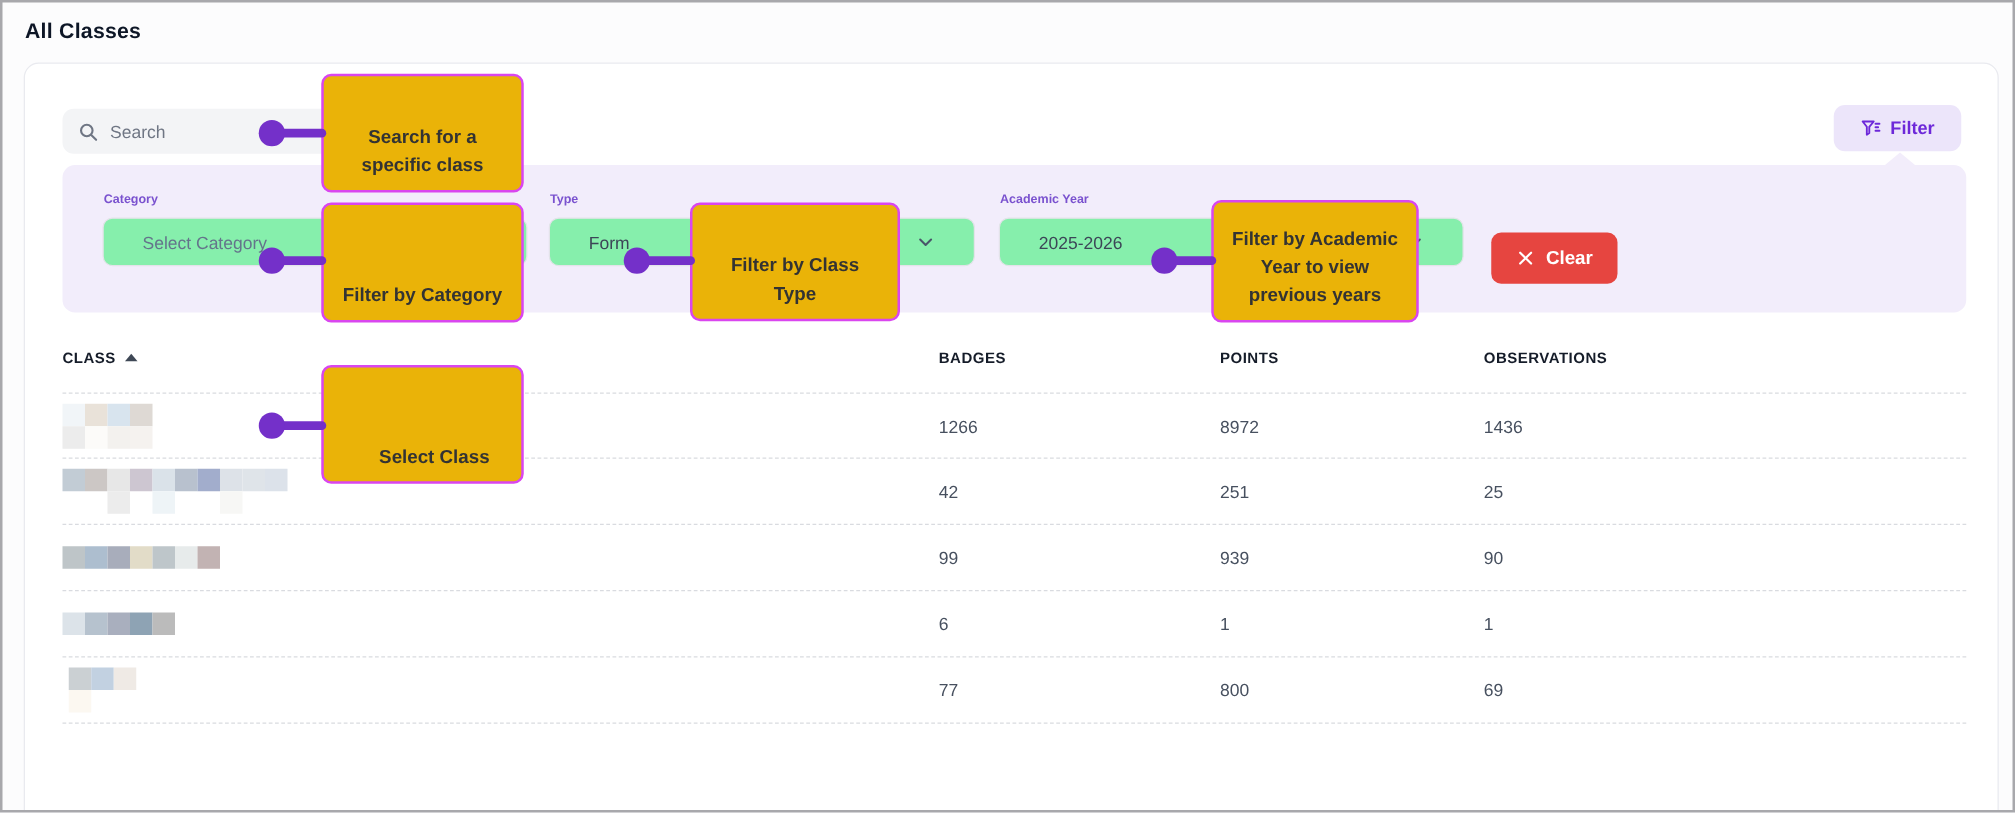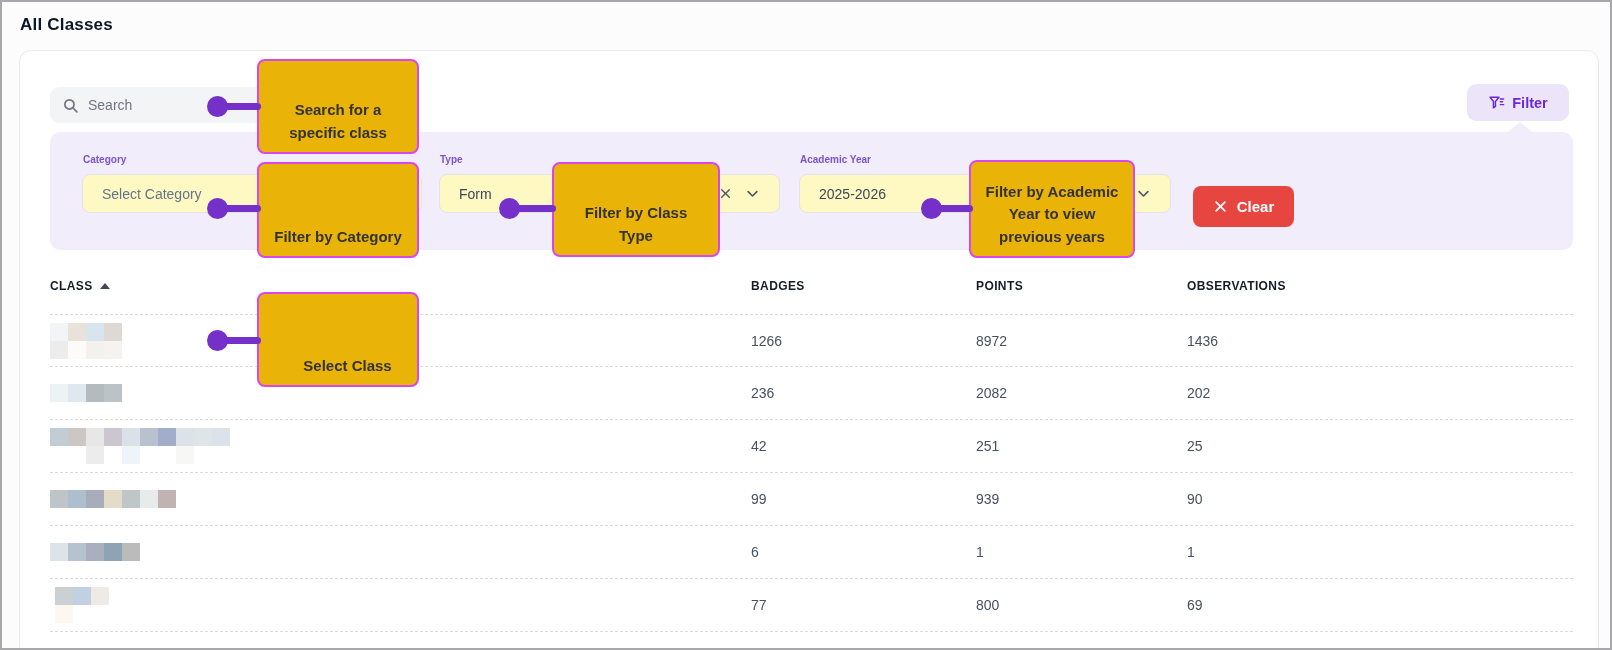--- a/index.html
+++ b/index.html
@@ -35,22 +35,22 @@
     background:#f2edfb; border-radius:10px;
   }
   .panel-notch{
     position:absolute; top:-10px; right:41px; width:0; height:0;
     border-left:12px solid transparent; border-right:12px solid transparent;
     border-bottom:10px solid #f2edfb;
   }
   .fgroup{ position:absolute; top:22px; }
   .fgroup .flabel{ display:block; font-size:10px; font-weight:600; color:#7a52cf; margin-left:1px; }
   .select{
-    margin-top:9px; height:39px; background:#fef9c3; border:1px solid #e3e3e9;
-    border-radius:8px; display:flex; align-items:center; padding:0 19px;
+    margin-top:9px; height:39px; background:#86efac; border:1px solid #e3e3e9;
+    border-radius:8px; display:flex; align-items:center; padding:0 31px;
     font-size:14px; cursor:pointer;
   }
   .select .val{ color:#3c4657; }
   .select .val.placeholder{ color:#64748b; }
   .select .right-icons{ margin-left:auto; display:flex; align-items:center; gap:13px; }
   .clear-btn{
     position:absolute; left:1143px; top:54px; width:101px; height:41px;
     background:#e64540; color:#ffffff; border:none; border-radius:8px;
     display:flex; align-items:center; justify-content:center; gap:9px;
     font-family:inherit; font-size:15px; font-weight:600; cursor:pointer;
@@ -181,28 +181,20 @@
         <div class="blur-cell">
             <div class="blur-line"><span class="blur-px" style="background: rgb(241, 245, 248);"></span><span class="blur-px" style="background: rgb(233, 226, 217);"></span><span class="blur-px" style="background: rgb(216, 228, 238);"></span><span class="blur-px" style="background: rgb(222, 217, 212);"></span></div>
             <div class="blur-line"><span class="blur-px" style="background: rgb(236, 236, 236);"></span><span class="blur-px" style="background: rgb(252, 251, 249);"></span><span class="blur-px" style="background: rgb(243, 241, 238);"></span><span class="blur-px" style="background: rgb(245, 242, 239);"></span></div>
           </div>
         <div class="num">1266</div>
         <div class="num">8972</div>
         <div class="num">1436</div>
       </div>
       <div class="trow">
         <div class="blur-cell">
-            <div class="blur-line"><span class="blur-px" style="background: rgb(237, 242, 245);"></span><span class="blur-px" style="background: rgb(223, 232, 238);"></span><span class="blur-px" style="background: rgb(179, 187, 191);"></span><span class="blur-px" style="background: rgb(188, 195, 199);"></span></div>
-          </div>
-        <div class="num">236</div>
-        <div class="num">2082</div>
-        <div class="num">202</div>
-      </div>
-      <div class="trow">
-        <div class="blur-cell">
             <div class="blur-line"><span class="blur-px" style="background: rgb(194, 204, 213);"></span><span class="blur-px" style="background: rgb(204, 199, 197);"></span><span class="blur-px" style="background: rgb(231, 231, 231);"></span><span class="blur-px" style="background: rgb(205, 198, 209);"></span><span class="blur-px" style="background: rgb(218, 226, 233);"></span><span class="blur-px" style="background: rgb(184, 193, 206);"></span><span class="blur-px" style="background: rgb(162, 173, 204);"></span><span class="blur-px" style="background: rgb(221, 226, 232);"></span><span class="blur-px" style="background: rgb(223, 228, 233);"></span><span class="blur-px" style="background: rgb(220, 226, 234);"></span></div>
             <div class="blur-line" style="margin-left: 36px;"><span class="blur-px" style="background: rgb(236, 236, 236);"></span><span class="blur-px" style="background: transparent;"></span><span class="blur-px" style="background: rgb(238, 244, 247);"></span><span class="blur-px" style="background: transparent;"></span><span class="blur-px" style="background: transparent;"></span><span class="blur-px" style="background: rgb(247, 247, 245);"></span></div>
           </div>
         <div class="num">42</div>
         <div class="num">251</div>
         <div class="num">25</div>
       </div>
       <div class="trow">
         <div class="blur-cell">
             <div class="blur-line"><span class="blur-px" style="background: rgb(190, 197, 200);"></span><span class="blur-px" style="background: rgb(173, 190, 207);"></span><span class="blur-px" style="background: rgb(168, 173, 187);"></span><span class="blur-px" style="background: rgb(226, 220, 200);"></span><span class="blur-px" style="background: rgb(190, 198, 202);"></span><span class="blur-px" style="background: rgb(231, 235, 235);"></span><span class="blur-px" style="background: rgb(194, 179, 179);"></span></div>

